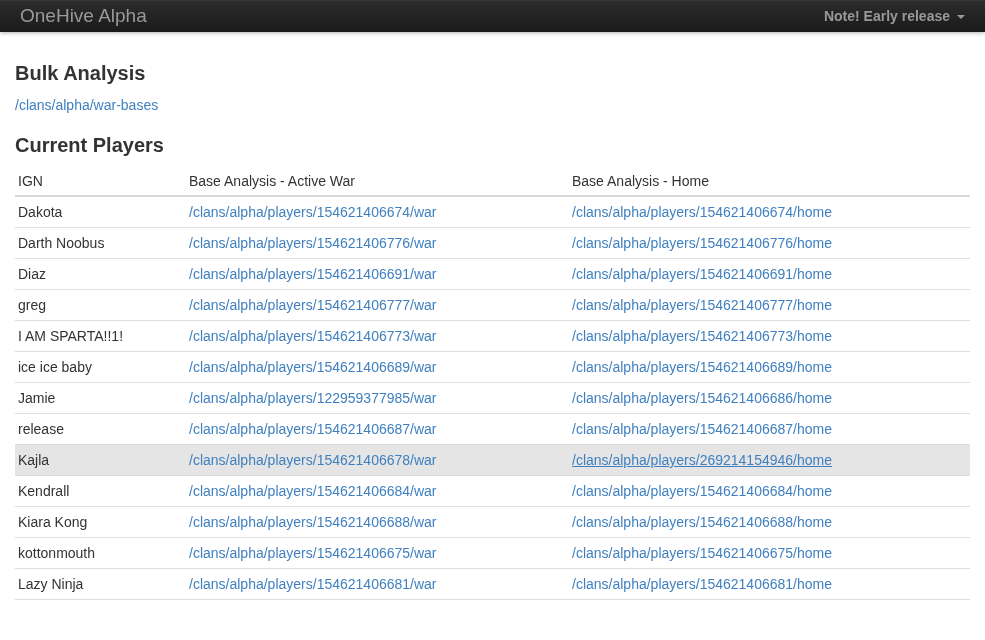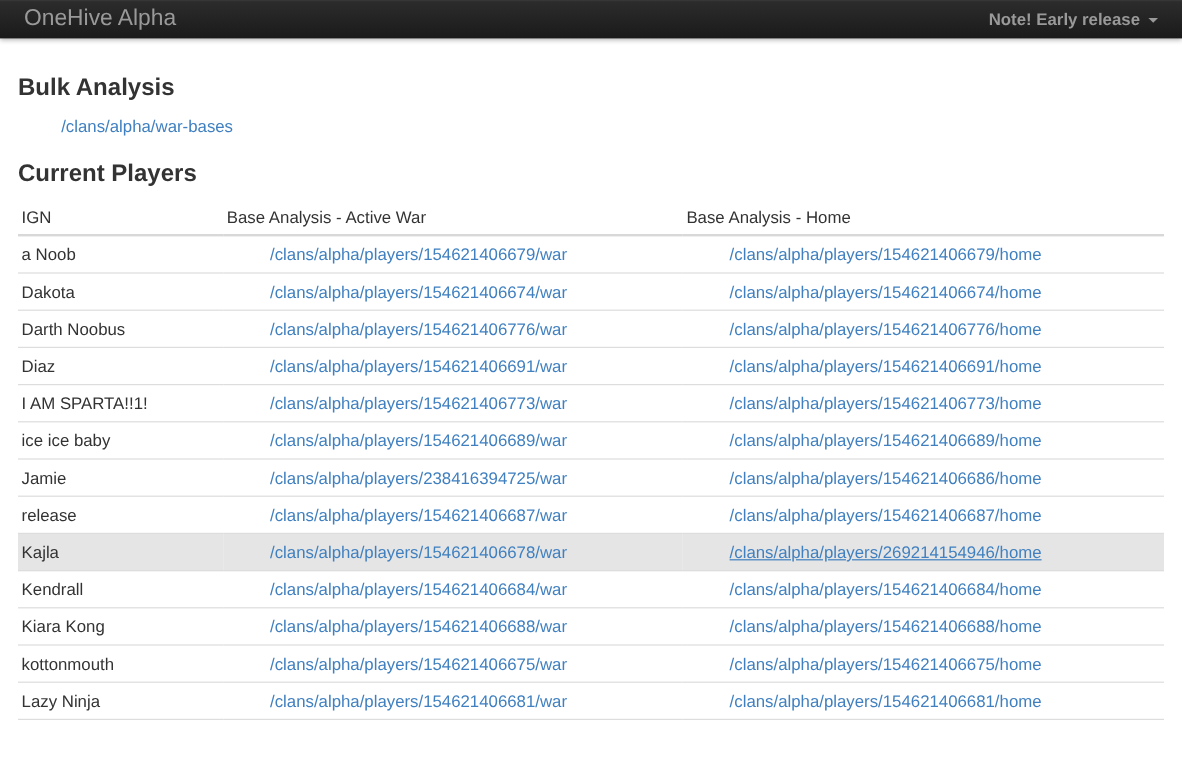--- a/index.html
+++ b/index.html
@@ -36,21 +36,21 @@
 
   
   .container { padding: 0 15px; }
   h2.section-heading {
     font-size: 20px; font-weight: bold; color: #333333;
     line-height: 21px;
   }
   .heading-bulk { margin-top: 31px; margin-bottom: 11px; }
   .heading-players { margin-top: 20px; margin-bottom: 11px; }
   a.plain-link {
-    color: #4080c0; text-decoration: none; cursor: pointer; margin-left: 36px;
+    color: #4080c0; text-decoration: none; cursor: pointer;
   }
   .bulk-link-row { margin-bottom: 4px; line-height: 20px; }
 
   
   table.players-table {
     width: 100%; border-collapse: collapse; margin-top: 9px;
   }
   table.players-table th {
     text-align: left; font-weight: normal; color: #333333;
     padding: 5px 8px 5px 3px; line-height: 18px;
@@ -87,60 +87,60 @@
 
   <table class="players-table">
     <thead>
       <tr>
         <th class="col-ign">IGN</th>
         <th class="col-war">Base Analysis - Active War</th>
         <th class="col-home">Base Analysis - Home</th>
       </tr>
     </thead>
     <tbody id="players-tbody">
-  <tr>
-    <td>a Noob</td>
-    <td><a class="plain-link war-link">/clans/alpha/players/154621406679/war</a></td>
-    <td><a class="plain-link home-link">/clans/alpha/players/154621406679/home</a></td>
-  </tr>
 
   <tr>
     <td>Dakota</td>
     <td><a class="plain-link war-link">/clans/alpha/players/154621406674/war</a></td>
     <td><a class="plain-link home-link">/clans/alpha/players/154621406674/home</a></td>
   </tr>
 
   <tr>
     <td>Darth Noobus</td>
     <td><a class="plain-link war-link">/clans/alpha/players/154621406776/war</a></td>
     <td><a class="plain-link home-link">/clans/alpha/players/154621406776/home</a></td>
   </tr>
 
   <tr>
     <td>Diaz</td>
     <td><a class="plain-link war-link">/clans/alpha/players/154621406691/war</a></td>
     <td><a class="plain-link home-link">/clans/alpha/players/154621406691/home</a></td>
   </tr>
 
+  <tr>
+    <td>greg</td>
+    <td><a class="plain-link war-link">/clans/alpha/players/154621406777/war</a></td>
+    <td><a class="plain-link home-link">/clans/alpha/players/154621406777/home</a></td>
+  </tr>
 
   <tr>
     <td>I AM SPARTA!!1!</td>
     <td><a class="plain-link war-link">/clans/alpha/players/154621406773/war</a></td>
     <td><a class="plain-link home-link">/clans/alpha/players/154621406773/home</a></td>
   </tr>
 
   <tr>
     <td>ice ice baby</td>
     <td><a class="plain-link war-link">/clans/alpha/players/154621406689/war</a></td>
     <td><a class="plain-link home-link">/clans/alpha/players/154621406689/home</a></td>
   </tr>
 
   <tr>
     <td>Jamie</td>
-    <td><a class="plain-link war-link">/clans/alpha/players/238416394725/war</a></td>
+    <td><a class="plain-link war-link">/clans/alpha/players/122959377985/war</a></td>
     <td><a class="plain-link home-link">/clans/alpha/players/154621406686/home</a></td>
   </tr>
 
   <tr>
     <td>release</td>
     <td><a class="plain-link war-link">/clans/alpha/players/154621406687/war</a></td>
     <td><a class="plain-link home-link">/clans/alpha/players/154621406687/home</a></td>
   </tr>
 
   <tr class="row-hover">

